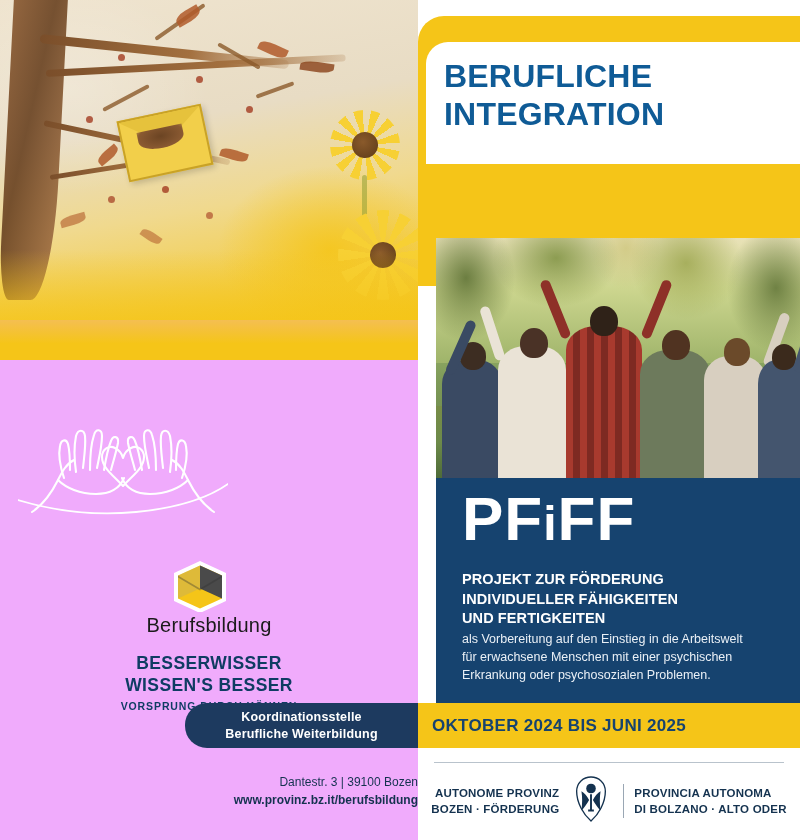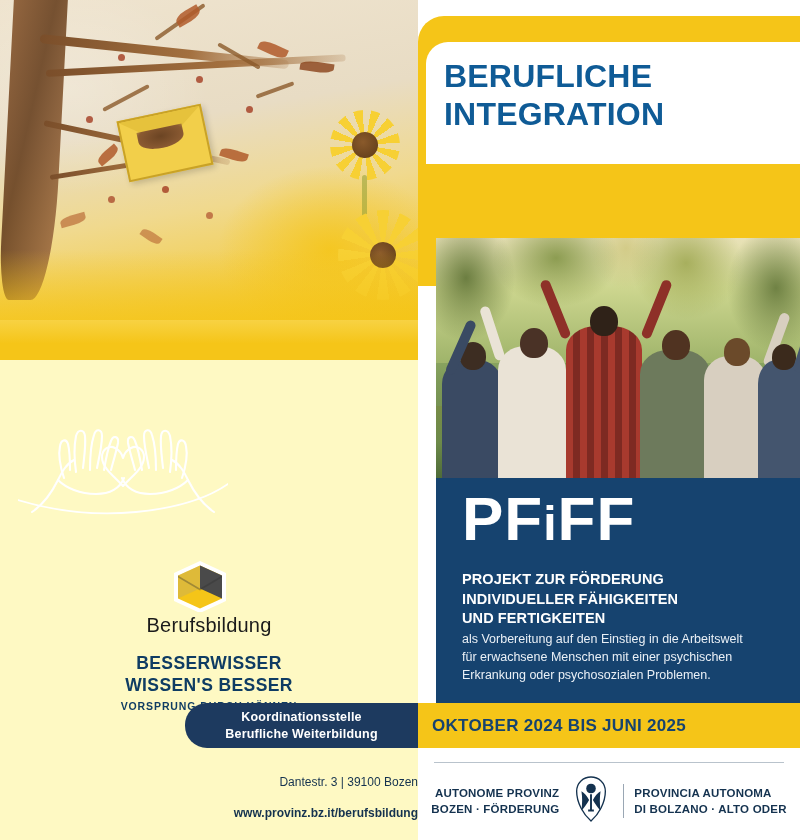--- a/index.html
+++ b/index.html
@@ -13,21 +13,21 @@
     position: relative;
     width: 800px; height: 840px;
     background: #ffffff;
   }
 
   
   .left-panel {
     position: absolute;
     left: 0; top: 0;
     width: 418px; height: 840px;
-    background: #fef9c3;
+    background: #f0abfc;
     overflow: hidden;
   }
   
   .art {
     position: absolute;
     left: 0; top: 0;
     width: 418px; height: 320px;
     background:
       radial-gradient(ellipse 160px 120px at 330px 250px, rgba(245,197,24,0.85) 0%, rgba(245,197,24,0.0) 70%),
       radial-gradient(ellipse 200px 150px at 70px 90px, rgba(255,255,255,0.25) 0%, rgba(255,255,255,0) 70%),
@@ -170,21 +170,21 @@
     border-radius: 22px 0 0 22px;
   }
   .koord-bar span {
     color: #ffffff; font-size: 12.5px; font-weight: bold; line-height: 1.35;
     letter-spacing: .2px;
   }
   .addr {
     position: absolute; left: 0; top: 775px; width: 418px; text-align: right;
   }
   .addr .a1 { font-size: 12px; color: #14324f; }
-  .addr .a2 { font-size: 12px; color: #14324f; font-weight: bold; margin-top: 17px; }
+  .addr .a2 { font-size: 12px; color: #14324f; font-weight: bold; margin-top: 4px; }
 
   
   .right-panel {
     position: absolute;
     left: 418px; top: 0;
     width: 382px; height: 840px;
     background: #ffffff;
   }
   .yellow-top {
     position: absolute; left: 0; top: 16px;

